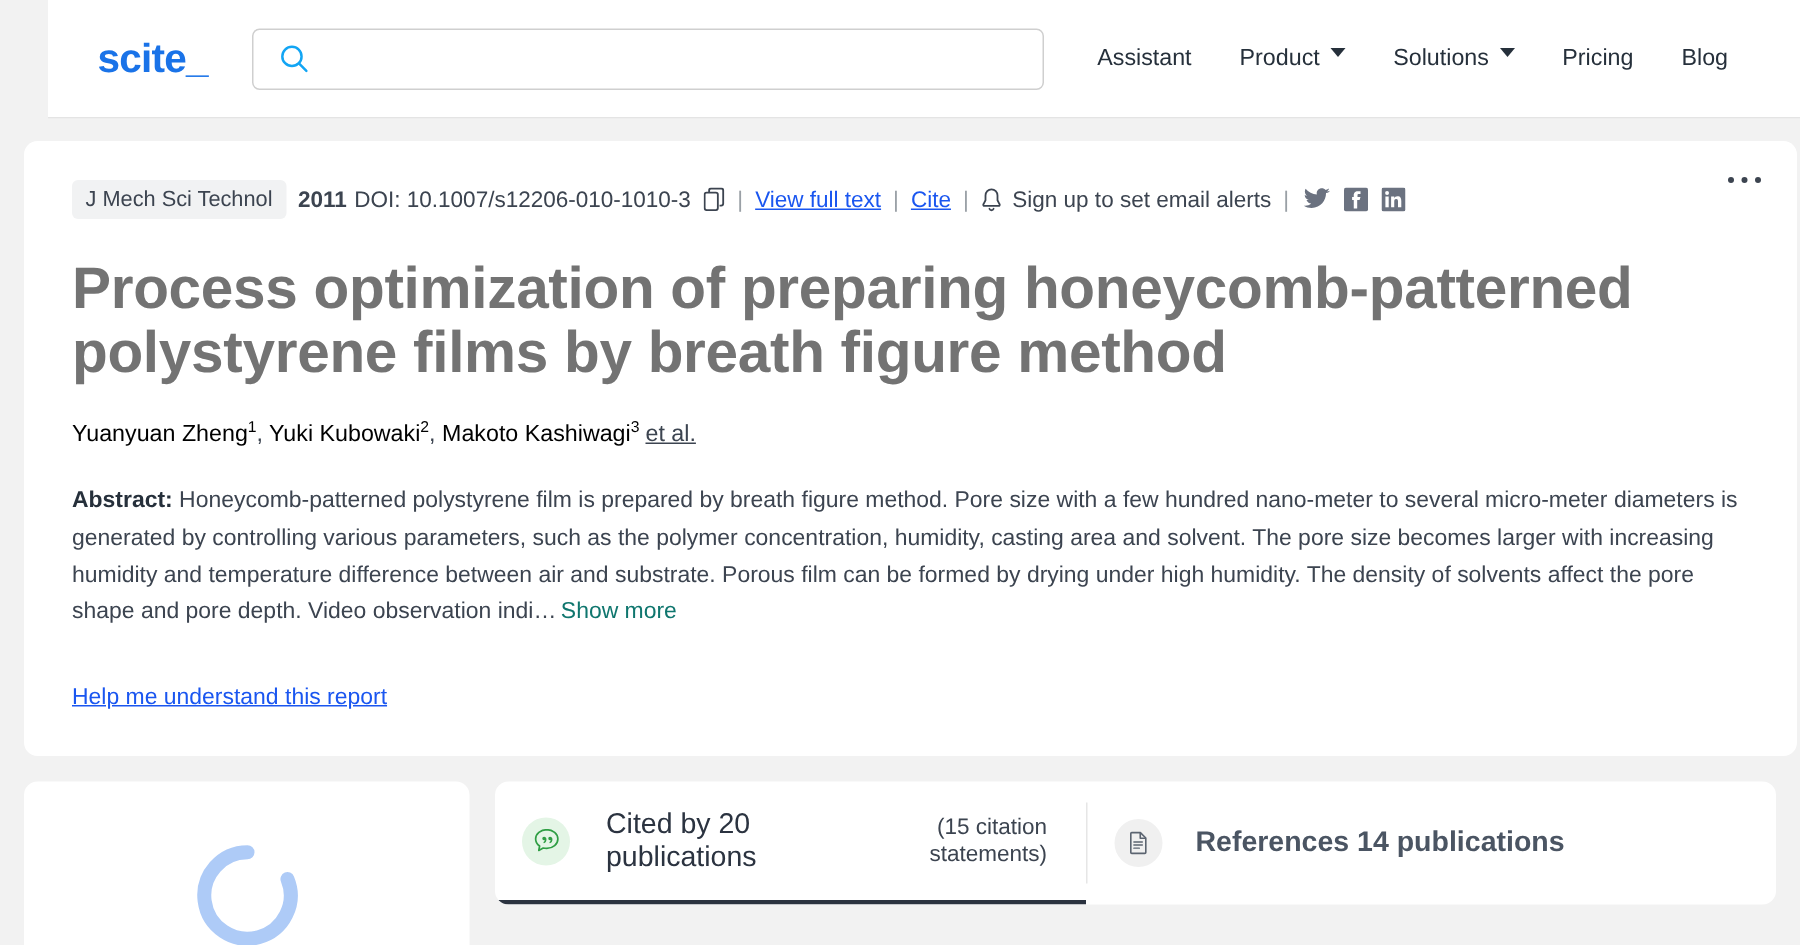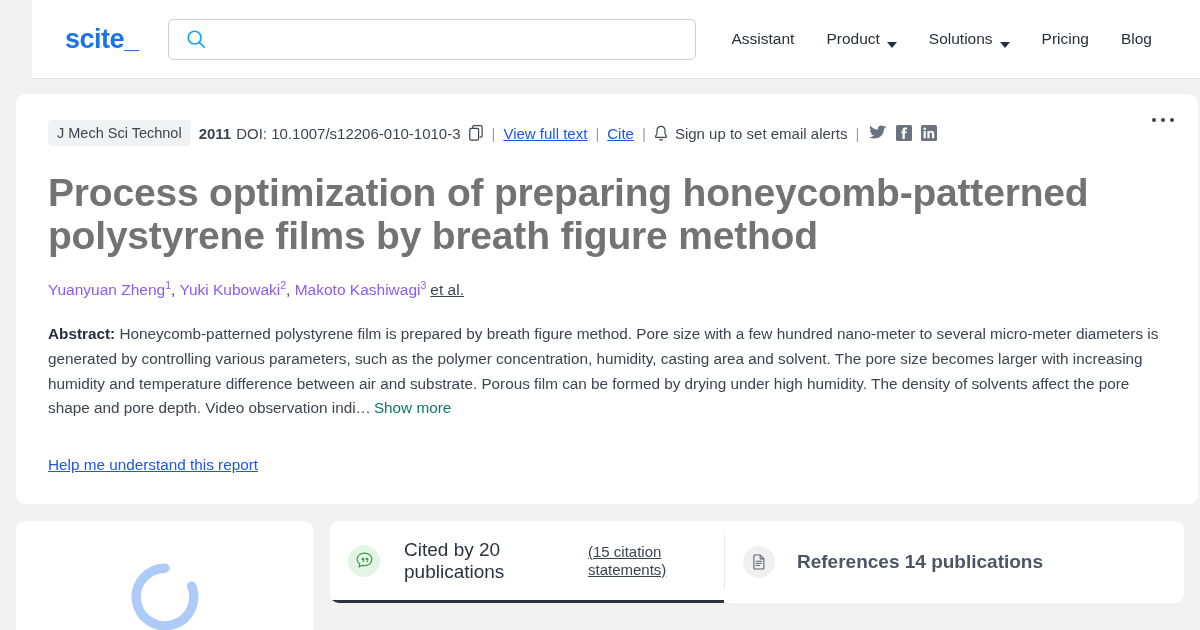--- a/index.html
+++ b/index.html
@@ -59,21 +59,21 @@
     margin-left: 24px;
     gap: 0;
   }
   .nav-item {
     font-size: 15.5px;
     color: #26303b;
     padding: 0 16px;
     cursor: pointer;
     white-space: nowrap;
     display: flex;
-    align-items: flex-end;
+    align-items: flex-start;
     gap: 7px;
   }
   .nav-item:first-child { padding-left: 12px; }
   .chev {
     width: 0; height: 0;
     border-left: 5px solid transparent;
     border-right: 5px solid transparent;
     border-top: 6px solid #26303b;
     margin-top: 2px;
   }
@@ -141,21 +141,21 @@
     letter-spacing: -0.2px;
   }
 
   
   .authors {
     margin-top: 21px;
     font-size: 15.5px;
     color: #1a56f0;
     line-height: 1.3;
   }
-  .author { color: #8b5cf6; cursor: pointer; }
+  .author { color: #000000; cursor: pointer; }
   .author sup { font-size: 10.5px; }
   .comma { color: #3c4450; }
   .etal {
     color: #3c4450; text-decoration: underline;
     cursor: pointer; margin-left: 4px;
   }
 
   
   .abstract {
     margin-top: 22px;
@@ -229,23 +229,22 @@
     color: #2b3340;
     line-height: 1.16;
     margin-left: 24px;
     max-width: 150px;
   }
   .tab-sub {
     font-size: 15px;
     color: #3c4450;
     line-height: 1.2;
     margin-left: 34px;
-    text-align: left;
+    text-align: right;
     max-width: 110px;
-    text-decoration: underline;
   }
   .tab-label-wide {
     font-size: 19px; font-weight: bold; color: #4b5563;
     margin-left: 22px; white-space: nowrap;
   }
 </style>
 </head>
 <body>
 
 <div class="header">

